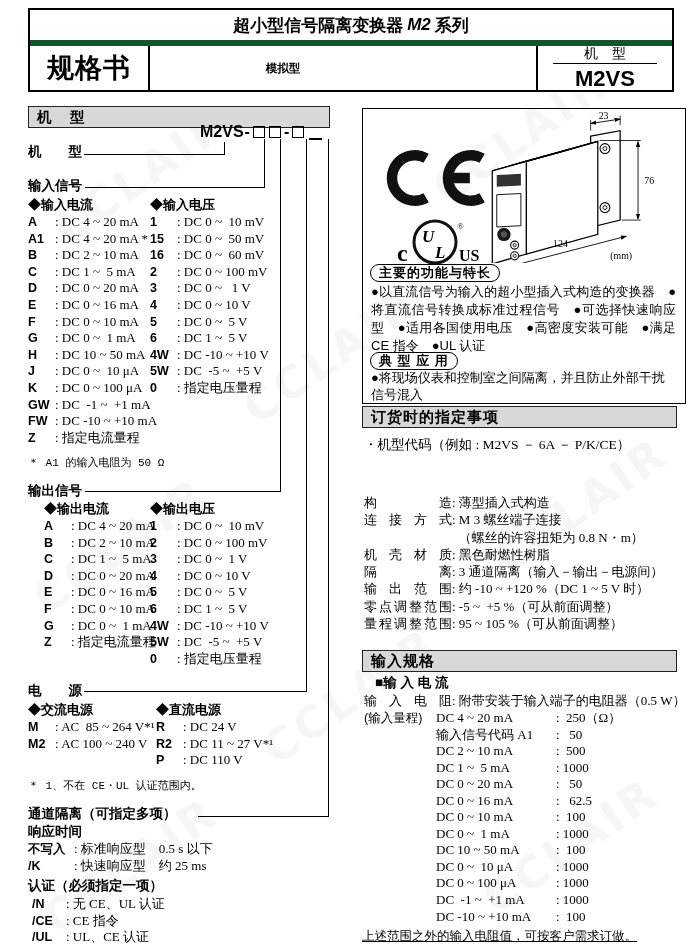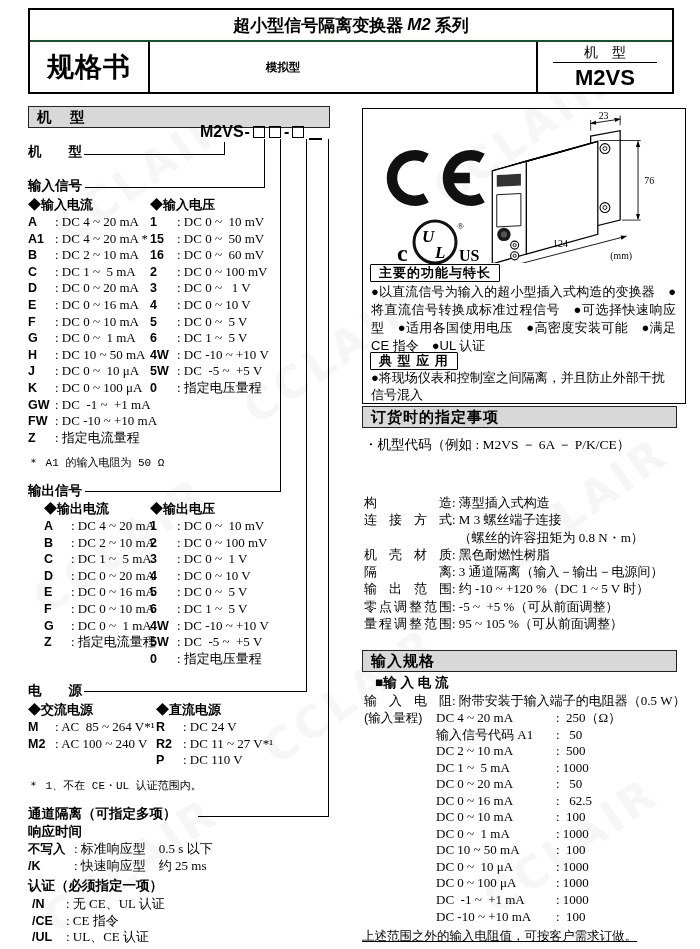--- a/index.html
+++ b/index.html
@@ -2,24 +2,24 @@
 <html><head>
 <meta charset="utf-8">
 <style>
   html,body{margin:0;padding:0;background:#fff;}
   .page{position:relative;width:700px;height:949px;background:#ffffff;overflow:hidden;
         font-family:"Liberation Sans",sans-serif;color:#000;}
   .wm{position:absolute;font-family:"DejaVu Sans",sans-serif;font-weight:bold;font-size:44px;
       letter-spacing:4px;color:rgba(130,130,130,0.07);transform:rotate(-35deg);z-index:0;white-space:nowrap;}
   
   .hdr{position:absolute;left:28px;top:8px;width:642px;border:2px solid #000;z-index:2;background:#fff;}
-  .hdr-title{height:30px;border-bottom:2px solid #14532d;display:flex;align-items:center;justify-content:center;
+  .hdr-title{height:30px;border-bottom:6px solid #14532d;display:flex;align-items:center;justify-content:center;
              font-size:17px;font-weight:bold;}
   .hdr-title .it{font-style:italic;margin:0 4px;}
-  .hdr-row2{display:flex;height:50px;}
+  .hdr-row2{display:flex;height:44px;}
   .cell-doc{width:118px;border-right:2px solid #000;display:flex;align-items:center;justify-content:center;
             font-size:27px;font-weight:bold;letter-spacing:1px;}
   .cell-prod{flex:1;border-right:2px solid #000;display:flex;flex-direction:column;align-items:center;justify-content:center;}
   .prod-sub{font-size:11.5px;font-weight:bold;line-height:13px;align-self:center;margin-right:120px;}
   .prod-name{font-size:22px;font-weight:bold;line-height:25px;}
   .cell-model{width:134px;display:flex;flex-direction:column;align-items:center;justify-content:center;}
   .model-lab{font-size:14px;letter-spacing:5px;border-bottom:1.4px solid #000;padding:0 26px 2px 31px;line-height:15px;}
   .model-val{font-size:22px;font-weight:bold;margin-top:3px;line-height:23px;}
   
   .secbar{position:absolute;background:#d8d8d8;border:1px solid #222;height:20px;line-height:20px;
@@ -37,21 +37,21 @@
   
   .leftcol{position:absolute;left:28px;top:106px;width:320px;height:845px;z-index:1;}
   .mcode{position:absolute;left:172px;top:17px;height:18px;display:flex;align-items:center;
          font-weight:bold;font-size:16px;}
   .mcode .bx{width:10px;height:10px;border:1.7px solid #000;margin:0 2px;}
   .mcode .sep{margin:0 1px;}
   .mcode .tail{width:13px;height:12px;border-bottom:2px solid #000;align-self:flex-end;margin-left:3px;margin-bottom:1px;}
   
   .rightcol{position:absolute;left:362px;top:106px;width:328px;height:845px;z-index:1;font-size:13px;}
   .featbox{position:absolute;left:0;top:2px;width:322px;height:294px;border:1.5px solid #000;background:transparent;}
-  .rtag{display:inline-block;border:1.2px solid #000;border-radius:1px;padding:0 8px;font-size:13px;
+  .rtag{display:inline-block;border:1.2px solid #000;border-radius:9px;padding:0 8px;font-size:13px;
         line-height:16px;font-weight:600;letter-spacing:1px;}
   .feat-title{position:absolute;left:7px;top:155px;}
   .feat-text{position:absolute;left:8px;top:174px;width:305px;line-height:18px;text-align:justify;font-weight:500;}
   .app-title{position:absolute;left:7px;top:243px;}
   .app-text{position:absolute;left:8px;top:261px;width:305px;line-height:16.5px;font-weight:500;}
   .rbar{width:305px;letter-spacing:1px;font-size:15px;}
   .ord-item{position:absolute;left:2px;top:330px;font-family:"Liberation Serif",serif;font-size:13.5px;}
   .spec-rows{position:absolute;left:2px;top:388px;width:322px;}
   .srow{display:flex;line-height:17.3px;}
   .slab{width:88px;flex:none;text-align:justify;text-align-last:justify;font-size:13px;}

